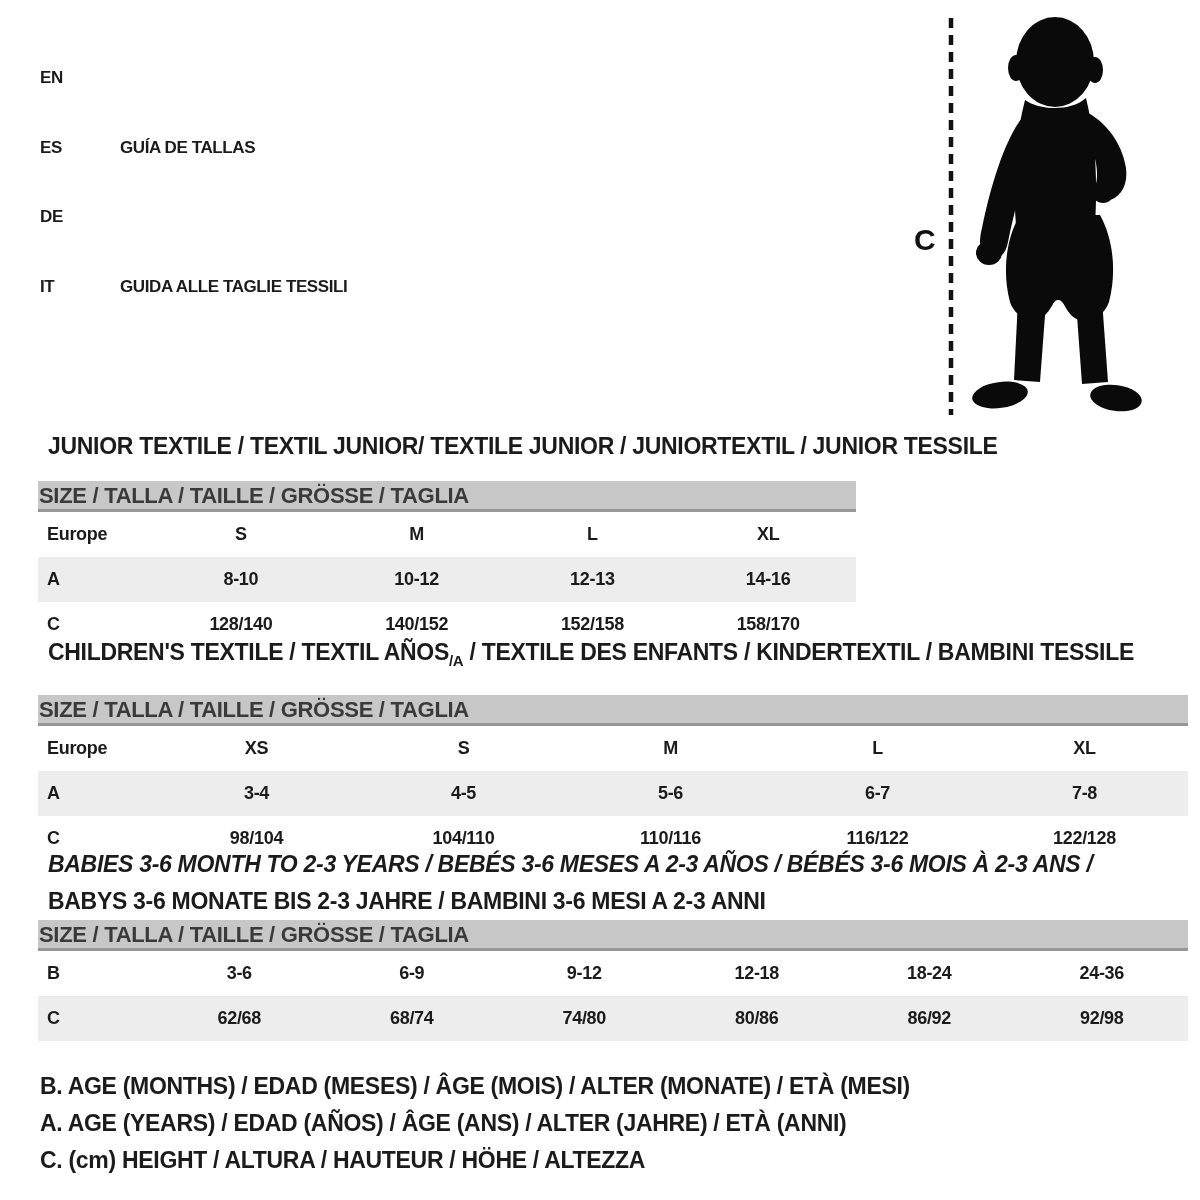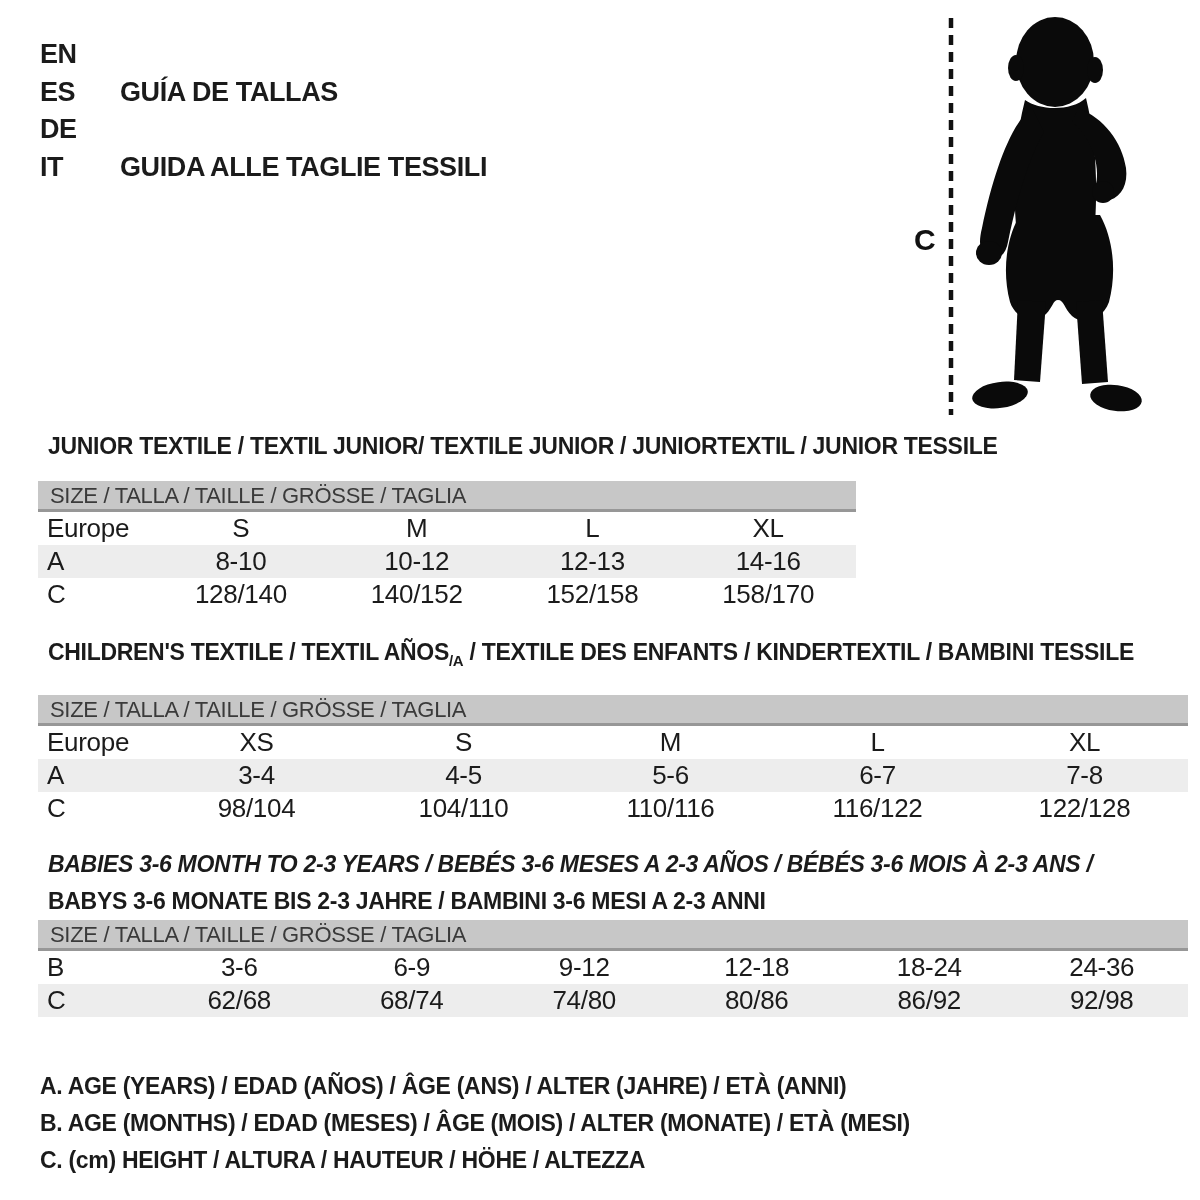--- a/index.html
+++ b/index.html
@@ -15,25 +15,26 @@
 
   
   .lang-list {
     position: absolute;
     left: 40px;
     top: 36px;
   }
   .lang-row {
     display: flex;
     height: 37.5px;
-    align-items: center;
-    font-weight: 700;
-    font-size: 27px;
+    align-items: flex-start;
+    font-weight: 700;
+    font-size: 17px;
     letter-spacing: -0.4px;
     white-space: nowrap;
+    margin-top: 32px;
   }
   .lang-code { width: 80px; flex: 0 0 80px; }
 
   
   .figure-wrap {
     position: absolute;
     left: 890px;
     top: 10px;
     width: 270px;
     height: 410px;
@@ -59,39 +60,39 @@
     font-weight: 700;
   }
   .title-gap-1 { margin-bottom: 21px; }
   .title-gap-2 { margin-bottom: 0; }
 
   .size-bar {
     height: 31px;
     background: #c7c7c7;
     border-bottom: 3px solid #979797;
     font-size: 22px;
-    font-weight: 400;
+    font-weight: 700;
     letter-spacing: -0.3px;
     line-height: 29px;
-    padding-left: 12px;
+    padding-left: 1px;
     color: #3a3a3a;
     white-space: nowrap;
   }
 
   table.size-table {
     width: 100%;
     border-collapse: collapse;
     table-layout: fixed;
   }
   .size-table td {
-    height: 33px;
+    height: 45px;
     text-align: center;
     vertical-align: middle;
-    font-size: 26px;
-    font-weight: 400;
+    font-size: 18px;
+    font-weight: 700;
     letter-spacing: -0.3px;
     color: #1b1b1b;
     padding: 0;
   }
   .size-table td.label-cell {
     text-align: left;
     padding-left: 9px;
   }
   tr.stripe { background: #ededed; }
 
@@ -271,16 +272,16 @@
         <td>74/80</td>
         <td>80/86</td>
         <td>86/92</td>
         <td>92/98</td>
       </tr>
     </tbody>
   </table>
 </div>
 
 <div class="footnotes">
+  <div class="footnote-line">B. AGE (MONTHS) / EDAD (MESES) / ÂGE (MOIS) / ALTER (MONATE) / ETÀ (MESI)</div>
   <div class="footnote-line">A. AGE (YEARS) / EDAD (AÑOS) / ÂGE (ANS) / ALTER (JAHRE) / ETÀ (ANNI)</div>
-  <div class="footnote-line">B. AGE (MONTHS) / EDAD (MESES) / ÂGE (MOIS) / ALTER (MONATE) / ETÀ (MESI)</div>
   <div class="footnote-line">C. (cm) HEIGHT / ALTURA / HAUTEUR / HÖHE / ALTEZZA</div>
 </div>
 
 </body></html>

